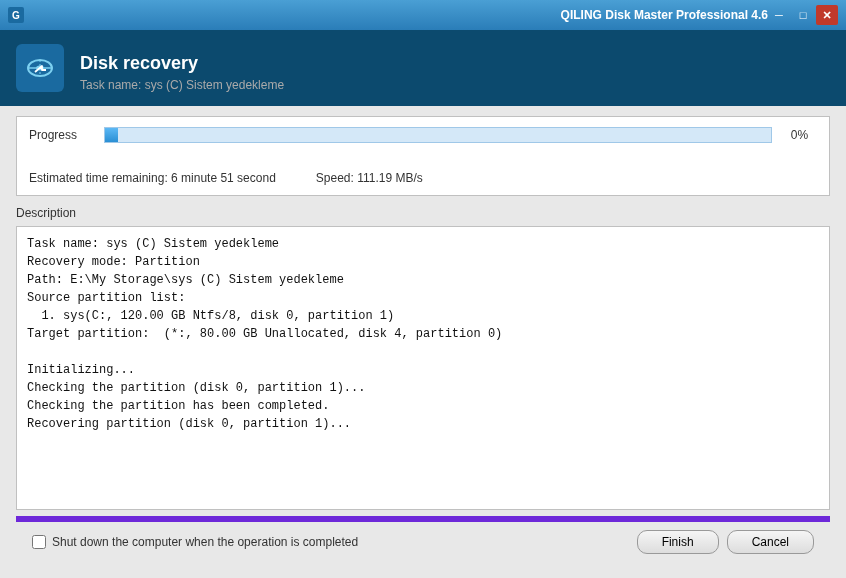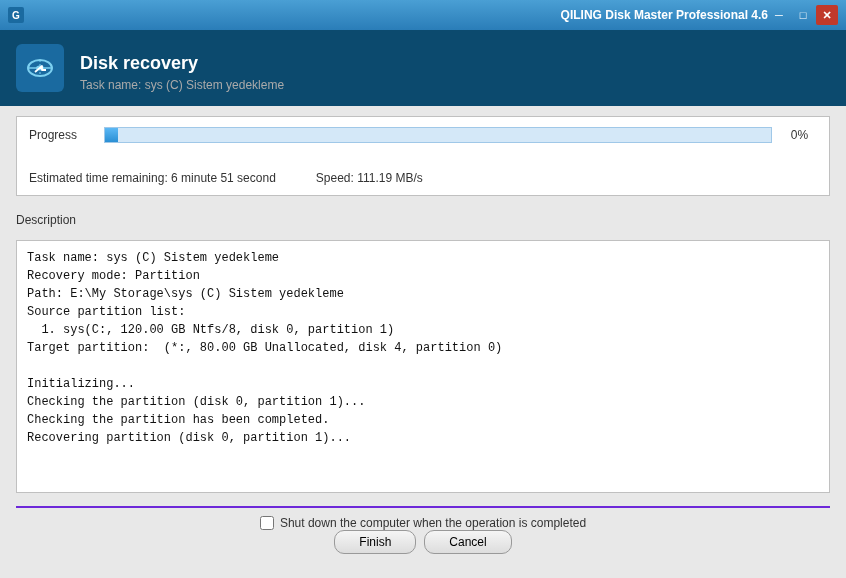--- a/index.html
+++ b/index.html
@@ -91,21 +91,21 @@
       font-size: 12px;
     }
 
     
     .main-content {
       background: #e8e8e8;
       padding: 10px 16px 16px;
       height: calc(578px - 30px - 76px);
       display: flex;
       flex-direction: column;
-      gap: 13px;
+      gap: 6px;
     }
 
     
     .progress-section {
       background: white;
       border: 1px solid #c0c0c0;
       padding: 10px 12px;
     }
     .progress-row {
       display: flex;
@@ -162,26 +162,24 @@
       font-size: 12px;
       color: #111;
       line-height: 1.5;
       overflow-y: auto;
       white-space: pre;
     }
 
     
     .bottom-bar {
       background: #e8e8e8;
-      border-top: 2px solid #6d28d9;
+      border-top: 6px solid #6d28d9;
       padding: 8px 16px;
       display: flex;
-      align-items: center;
       justify-content: space-between;
-      flex-direction: column;
     }
     .checkbox-row {
       display: flex;
       align-items: center;
       gap: 6px;
       font-size: 12px;
       color: #333;
     }
     .checkbox-row input[type=checkbox] {
       width: 14px;

